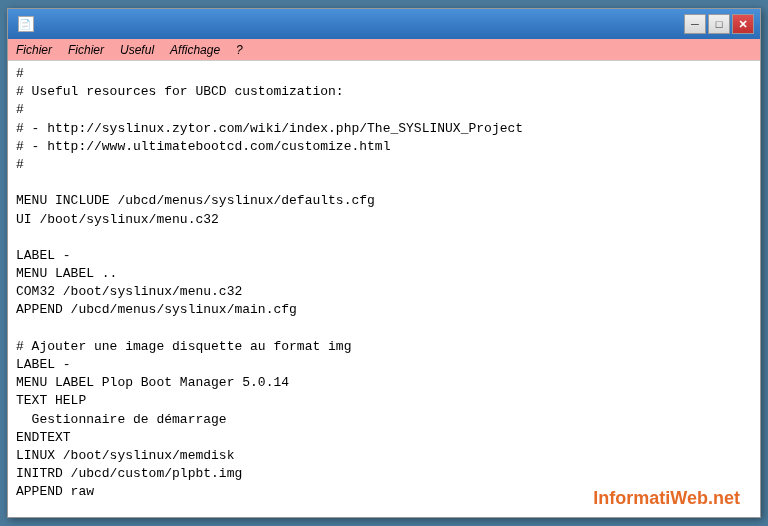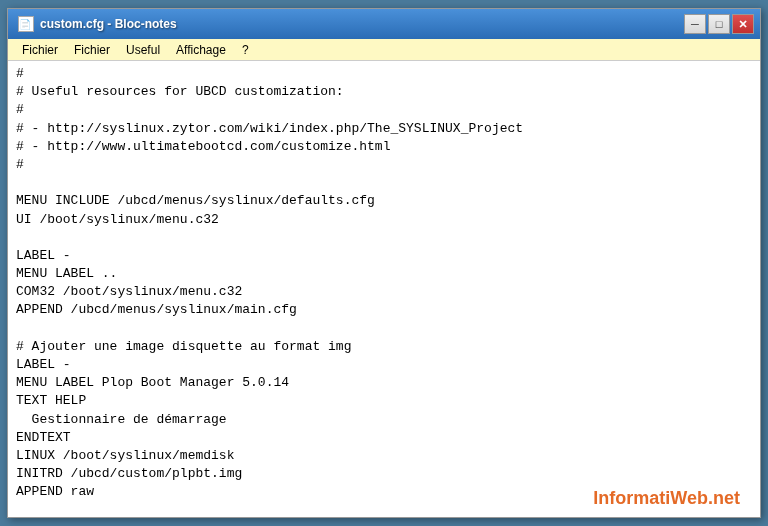--- a/index.html
+++ b/index.html
@@ -85,27 +85,28 @@
     .title-btn.close-btn {
       background: linear-gradient(to bottom, #e05050, #c03030);
       color: white;
     }
 
     .title-btn.maximize-btn {
       background: linear-gradient(to bottom, #f0f0f0, #d8d8d8);
     }
 
     .menu-bar {
-      background: #fef9c3;
+      background: #fca5a5;
       height: 22px;
       display: flex;
       align-items: center;
-      padding: 0 6px;
+      padding: 0 0;
       border-bottom: 1px solid #ccc;
       flex-shrink: 0;
+      font-style: italic;
     }
 
     .menu-item {
       padding: 2px 8px;
       font-size: 12px;
       color: #000;
       cursor: pointer;
     }
 
     .editor-area {
@@ -157,21 +158,20 @@
     }
   </style>
 </head>
 <body>
 
 <div class="window">
 
   <div class="title-bar">
     <div class="title-bar-left">
       <div class="title-icon">📄</div>
-      <span class="title-text">custom.cfg - Bloc-notes</span>
     </div>
     <div class="title-bar-buttons">
       <div class="title-btn minimize-btn">─</div>
       <div class="title-btn maximize-btn">□</div>
       <div class="title-btn close-btn">✕</div>
     </div>
   </div>
 
   <div class="menu-bar">
     <div class="menu-item">Fichier</div>

